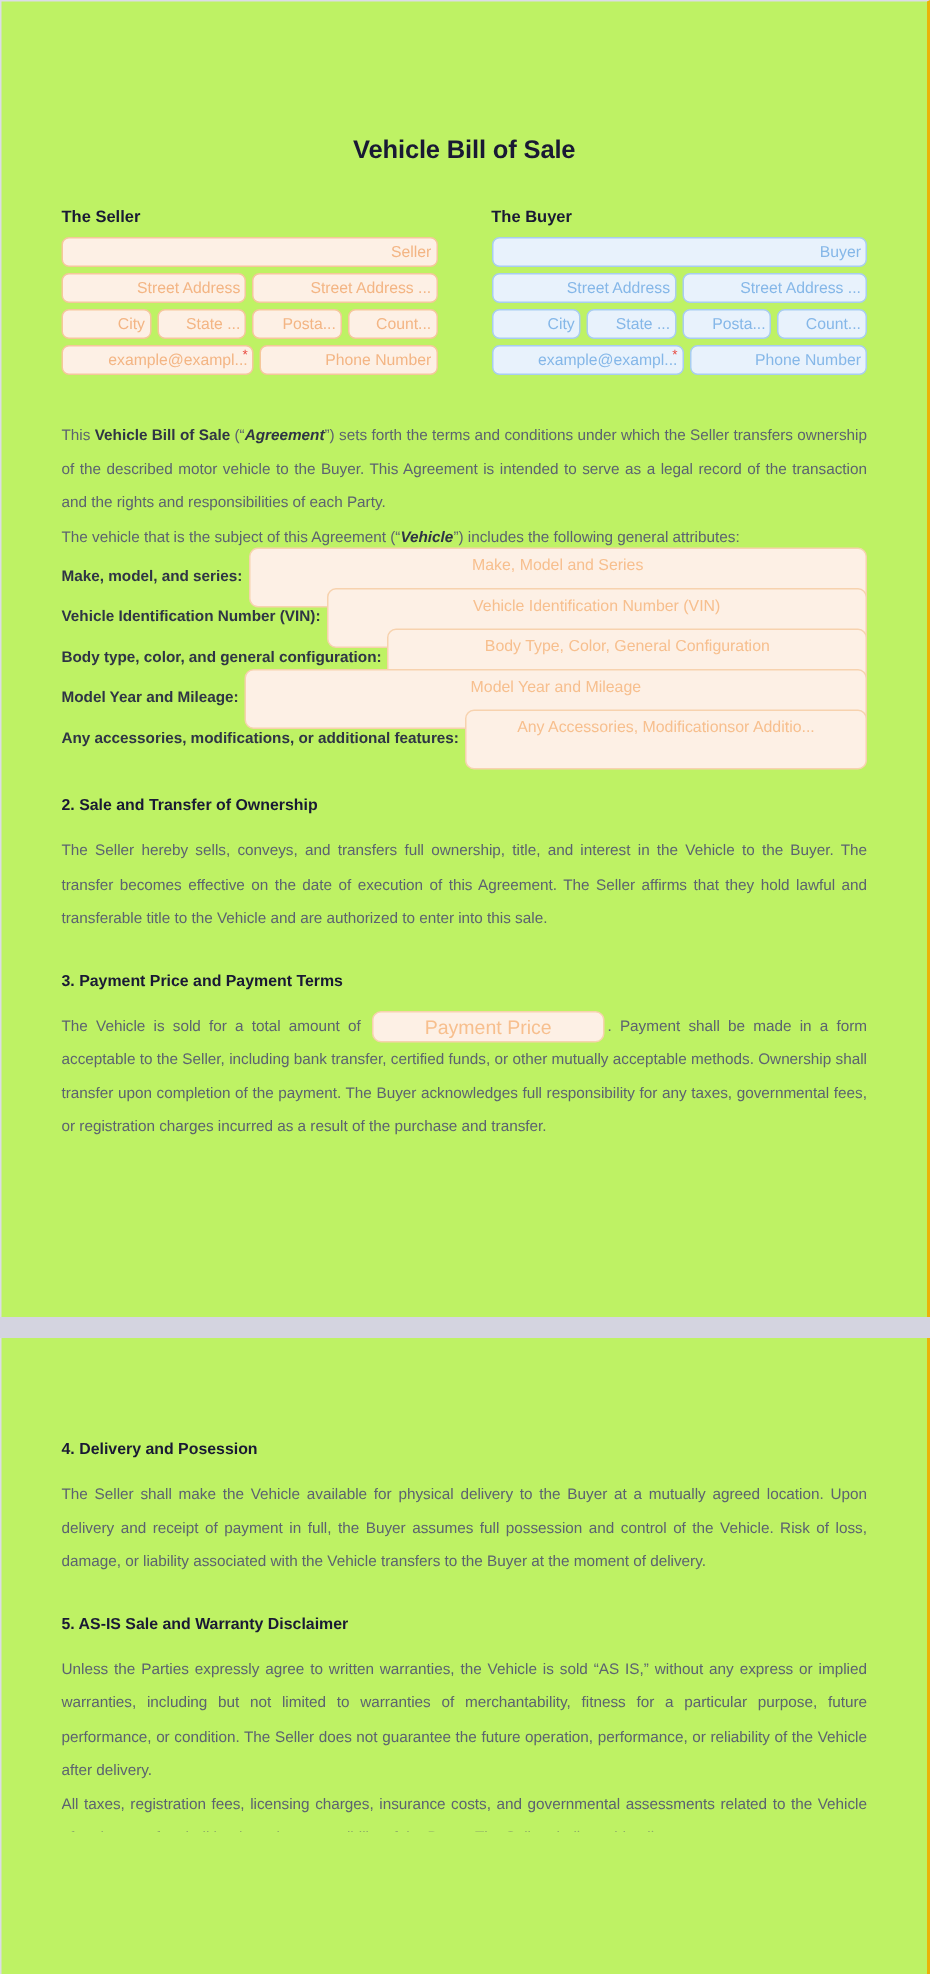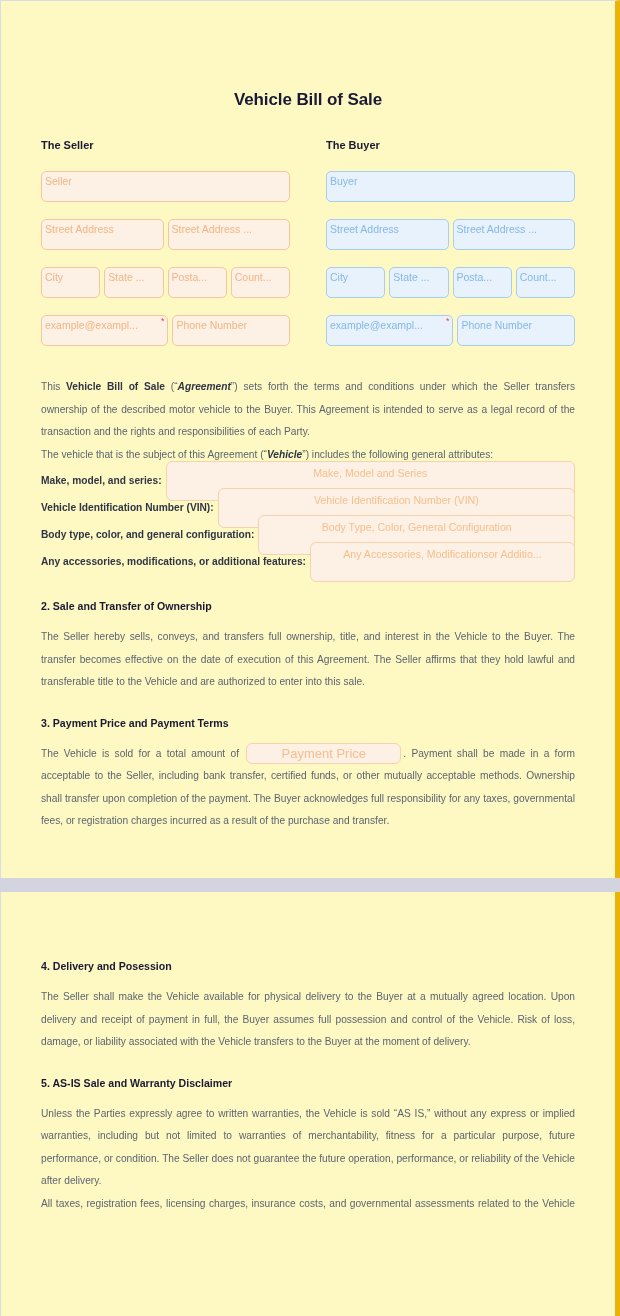--- a/index.html
+++ b/index.html
@@ -13,23 +13,23 @@
     position:relative;
     width:620px;
     height:1316px;
     overflow:hidden;
     background:#ffffff;
   }
 
   
   .page{
     position:relative;
-    background:#fef9c3;
+    background:#bef264;
     border-left:1px solid #dcdce6;
-    border-right:5px solid #eab308;
+    border-right:2px solid #eab308;
     box-sizing:border-box;
     width:620px;
   }
   .page-1{height:878px;border-top:1px solid #dcdce6;}
   .page-break{
     height:14px;
     width:620px;
     background:#d4d4e0;
   }
   .page-2{height:502px;}
@@ -67,31 +67,30 @@
     margin-bottom:7px;
   }
   .field-row{
     display:flex;
     gap:4px;
     margin-bottom:4px;
   }
 
   .fld{
     border-radius:5px;
-    height:31px;
+    height:20px;
     line-height:19px;
     font-size:10.5px;
-    text-align:left;
+    text-align:right;
     box-sizing:border-box;
     overflow:hidden;
     white-space:nowrap;
     text-overflow:ellipsis;
     position:relative;
     padding:0 3px;
-    margin-top:13px;
   }
   .fld.seller{
     background:#fdf0e5;
     border:1px solid #f5c79b;
     color:#f3b584;
   }
   .fld.buyer{
     background:#e8f2fc;
     border:1px solid #a8cdf0;
     color:#85b7e8;
@@ -273,20 +272,24 @@
         </div>
         <div class="attr-row">
           <span class="attr-label">Vehicle Identification Number (VIN):</span>
           <span class="attr-input">Vehicle Identification Number (VIN)</span>
         </div>
         <div class="attr-row">
           <span class="attr-label">Body type, color, and general configuration:</span>
           <span class="attr-input">Body Type, Color, General Configuration</span>
         </div>
         <div class="attr-row">
+          <span class="attr-label">Model Year and Mileage:</span>
+          <span class="attr-input">Model Year and Mileage</span>
+        </div>
+        <div class="attr-row">
           <span class="attr-label">Any accessories, modifications, or additional features:</span>
           <span class="attr-input">Any Accessories, Modificationsor Additio...</span>
         </div>
       </div>
 
       <h2 class="sec">2. Sale and Transfer of Ownership</h2>
       <p class="para">The Seller hereby sells, conveys, and transfers full ownership, title, and interest in the Vehicle to the Buyer. The transfer becomes effective on the date of execution of this Agreement. The Seller affirms that they hold lawful and transferable title to the Vehicle and are authorized to enter into this sale.</p>
 
       <h2 class="sec">3. Payment Price and Payment Terms</h2>
       <p class="para"><span>The Vehicle is sold for a total amount of </span><span class="inline-fld">Payment Price</span><span>. Payment shall be made in a form acceptable to the Seller, including bank transfer, certified funds, or other mutually acceptable methods. Ownership shall transfer upon completion of the payment. The Buyer acknowledges full responsibility for any taxes, governmental fees, or registration charges incurred as a result of the purchase and transfer.</span></p>

